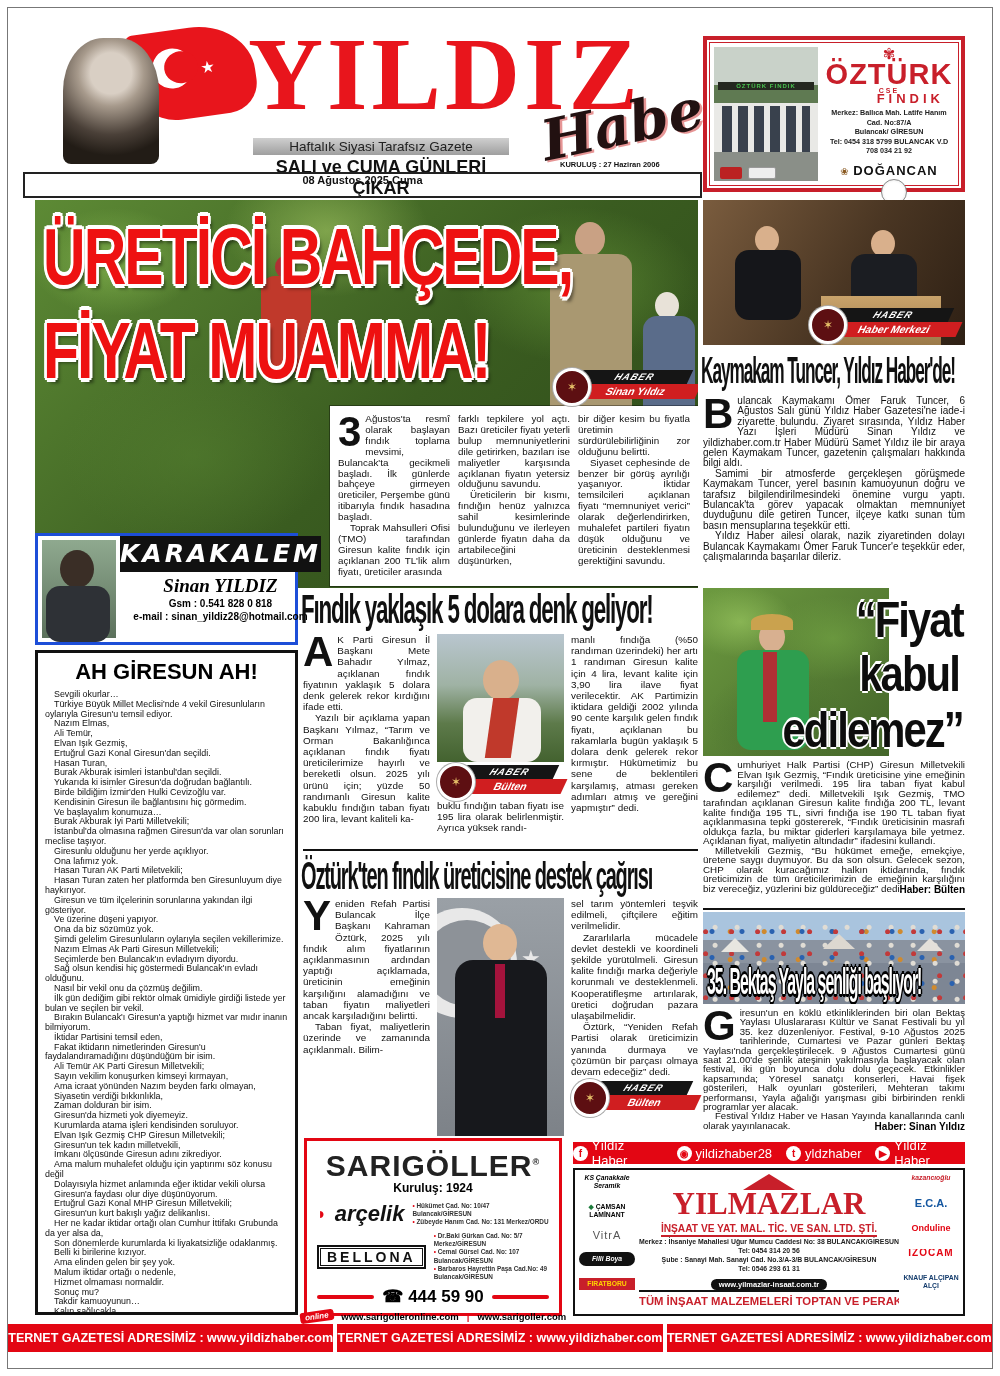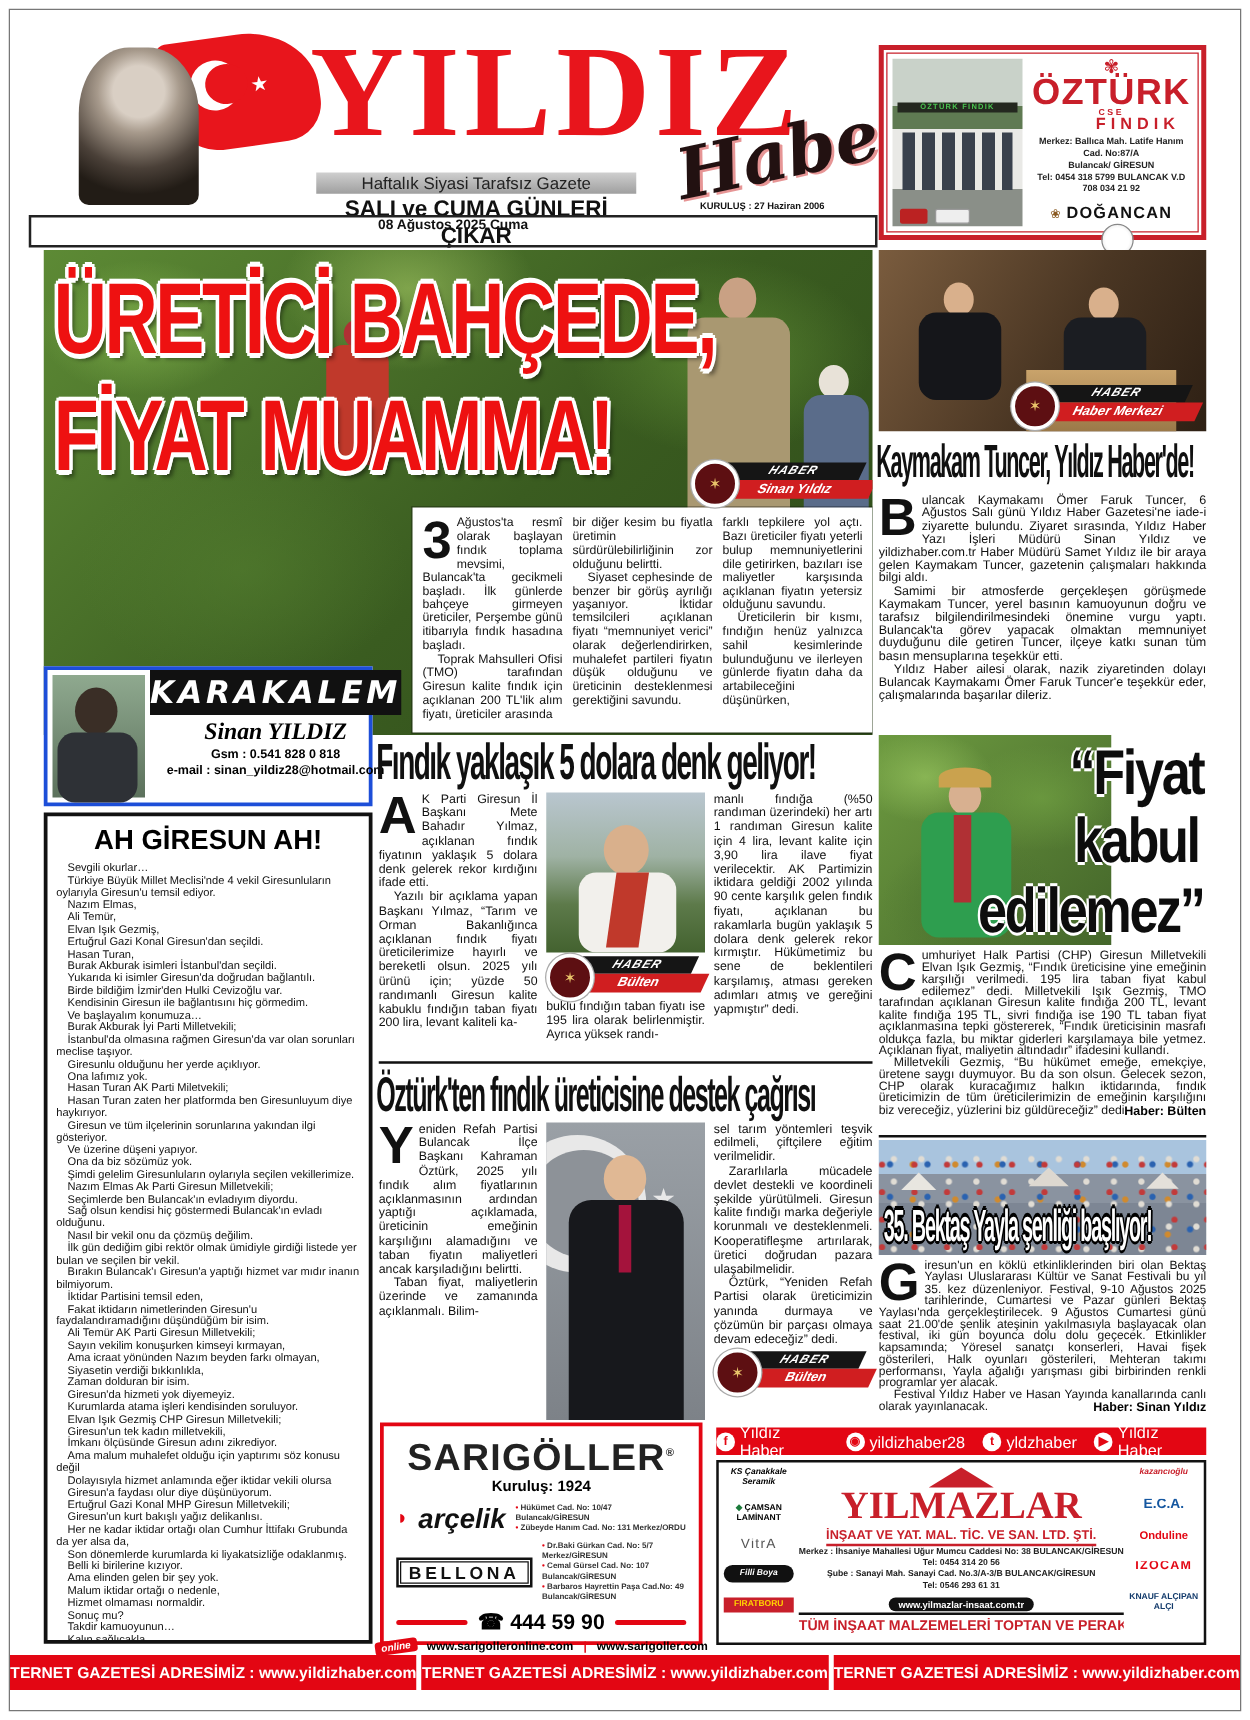--- a/index.html
+++ b/index.html
@@ -178,26 +178,26 @@
       <span class="by-circle">✶</span>
       <span class="by-top">HABER</span>
       <span class="by-bot">Sinan Yıldız</span>
     </div>
     <div class="lead-panel" style="left:295px;top:206px;width:352px;height:168px;">
       <div class="col story dcfirst s98">
           <p>3 Ağustos'ta resmî olarak başlayan fındık toplama mevsimi, Bulancak'ta gecikmeli başladı. İlk günlerde bahçeye girmeyen üreticiler, Perşembe günü itibarıyla fındık hasadına başladı.</p>
           <p>Toprak Mahsulleri Ofisi (TMO) tarafından Giresun kalite fındık için açıklanan 200 TL'lik alım fiyatı, üreticiler arasında</p>
         </div>
       <div class="col story s98">
+          <p>farklı tepkilere yol açtı. Bazı üreticiler fiyatı yeterli bulup memnuniyetlerini dile getirirken, bazıları ise maliyetler karşısında açıklanan fiyatın yetersiz olduğunu savundu.</p>
+          <p>Üreticilerin bir kısmı, fındığın henüz yalnızca sahil kesimlerinde bulunduğunu ve ilerleyen günlerde fiyatın daha da artabileceğini düşünürken,</p>
+        </div>
+      <div class="col story s98">
           <p>bir diğer kesim bu fiyatla üretimin sürdürülebilirliğinin zor olduğunu belirtti.</p>
           <p>Siyaset cephesinde de benzer bir görüş ayrılığı yaşanıyor. İktidar temsilcileri açıklanan fiyatı “memnuniyet verici” olarak değerlendirirken, muhalefet partileri fiyatın düşük olduğunu ve üreticinin desteklenmesi gerektiğini savundu.</p>
-        </div>
-      <div class="col story s98">
-          <p>farklı tepkilere yol açtı. Bazı üreticiler fiyatı yeterli bulup memnuniyetlerini dile getirirken, bazıları ise maliyetler karşısında açıklanan fiyatın yetersiz olduğunu savundu.</p>
-          <p>Üreticilerin bir kısmı, fındığın henüz yalnızca sahil kesimlerinde bulunduğunu ve ilerleyen günlerde fiyatın daha da artabileceğini düşünürken,</p>
         </div>
     </div>
   </div>
 
   <div class="abs kara" style="left:35px;top:533px;width:263px;height:112px;box-sizing:border-box;">
     <div class="kara-photo">
       <div class="fig-head" style="left:18px;top:10px;width:34px;height:38px;background:#3a2e26;"></div>
       <div class="fig-body" style="left:4px;top:46px;width:64px;height:56px;background:#2e3136;"></div>
     </div>
     <div class="kara-right">

